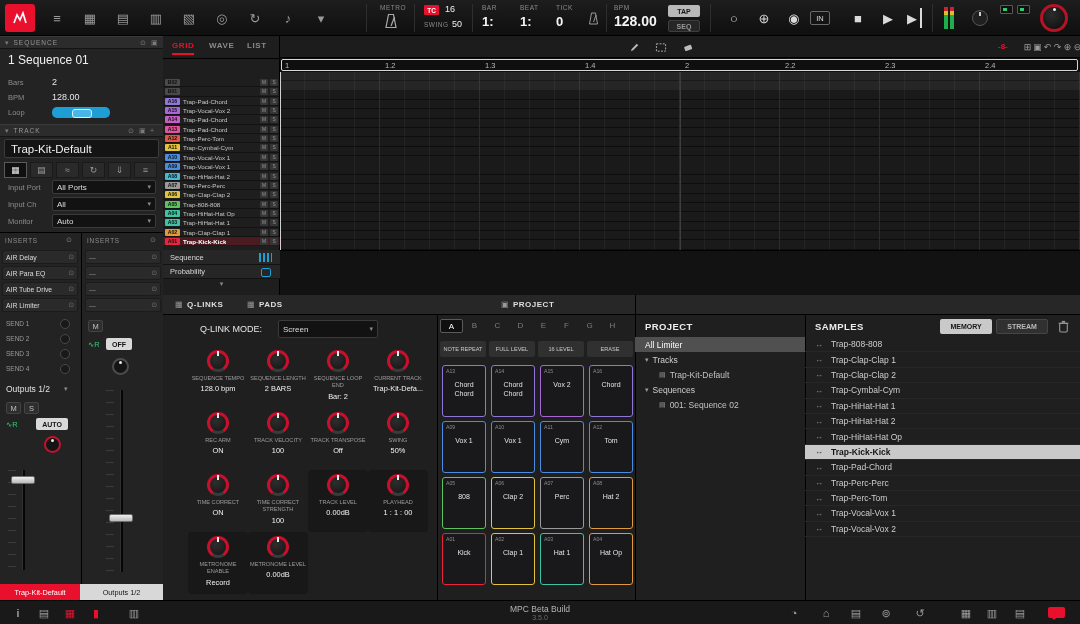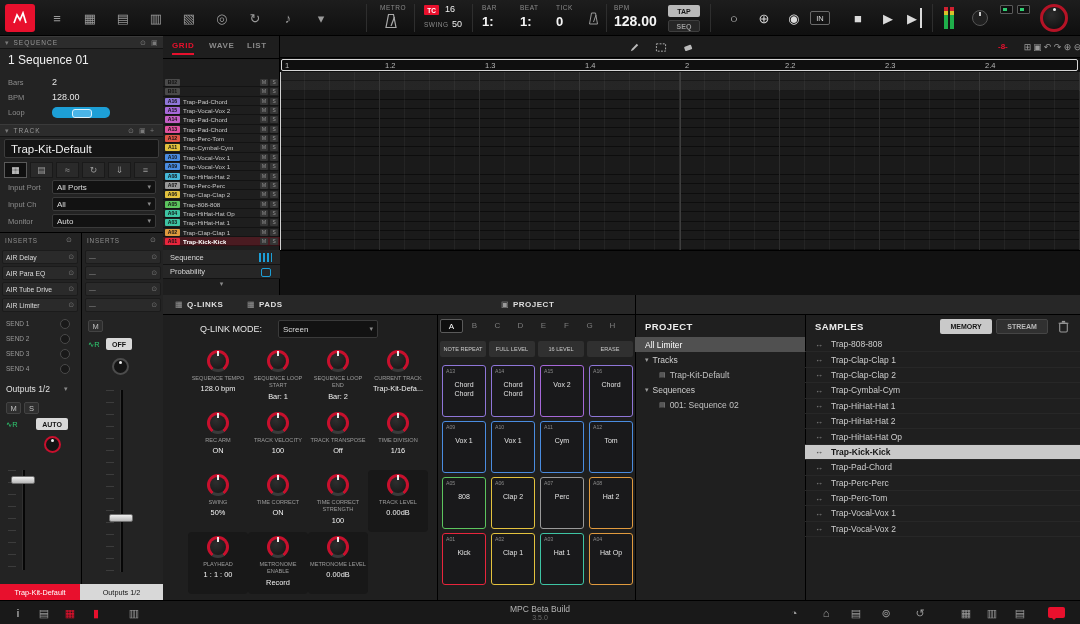--- a/index.html
+++ b/index.html
@@ -520,22 +520,22 @@
       <span class="ddchev">▾</span>
     </div>
     <div id="qlink-knobs">
         <div class="qcell">
           <div class="knob"></div>
           <div class="qlabel">SEQUENCE TEMPO</div>
           <div class="qvalue">128.0 bpm</div>
         </div>
         <div class="qcell">
           <div class="knob"></div>
-          <div class="qlabel">SEQUENCE LOOP START</div>
-          <div class="qvalue">Bar: 1</div>
+          <div class="qlabel">SEQUENCE LENGTH</div>
+          <div class="qvalue">2 BARS</div>
         </div>
         <div class="qcell">
           <div class="knob"></div>
           <div class="qlabel">SEQUENCE LOOP END</div>
           <div class="qvalue">Bar: 2</div>
         </div>
         <div class="qcell">
           <div class="knob"></div>
           <div class="qlabel">CURRENT TRACK</div>
           <div class="qvalue">Trap-Kit-Defa...</div>
@@ -547,25 +547,20 @@
         </div>
         <div class="qcell">
           <div class="knob"></div>
           <div class="qlabel">TRACK VELOCITY</div>
           <div class="qvalue">100</div>
         </div>
         <div class="qcell">
           <div class="knob"></div>
           <div class="qlabel">TRACK TRANSPOSE</div>
           <div class="qvalue">Off</div>
-        </div>
-        <div class="qcell">
-          <div class="knob"></div>
-          <div class="qlabel">TIME DIVISION</div>
-          <div class="qvalue">1/16</div>
         </div>
         <div class="qcell">
           <div class="knob"></div>
           <div class="qlabel">SWING</div>
           <div class="qvalue">50%</div>
         </div>
         <div class="qcell">
           <div class="knob"></div>
           <div class="qlabel">TIME CORRECT</div>
           <div class="qvalue">ON</div>

